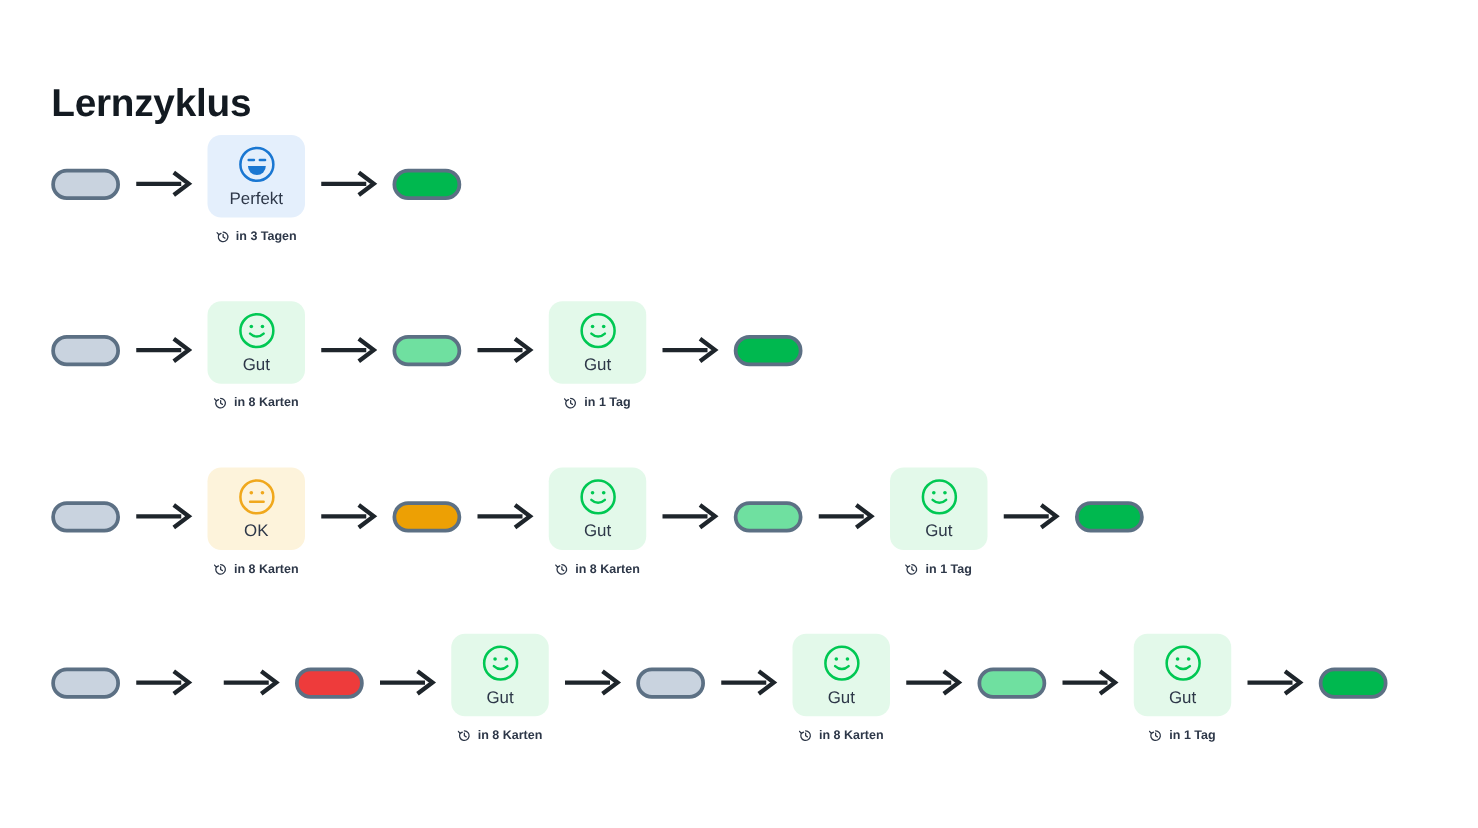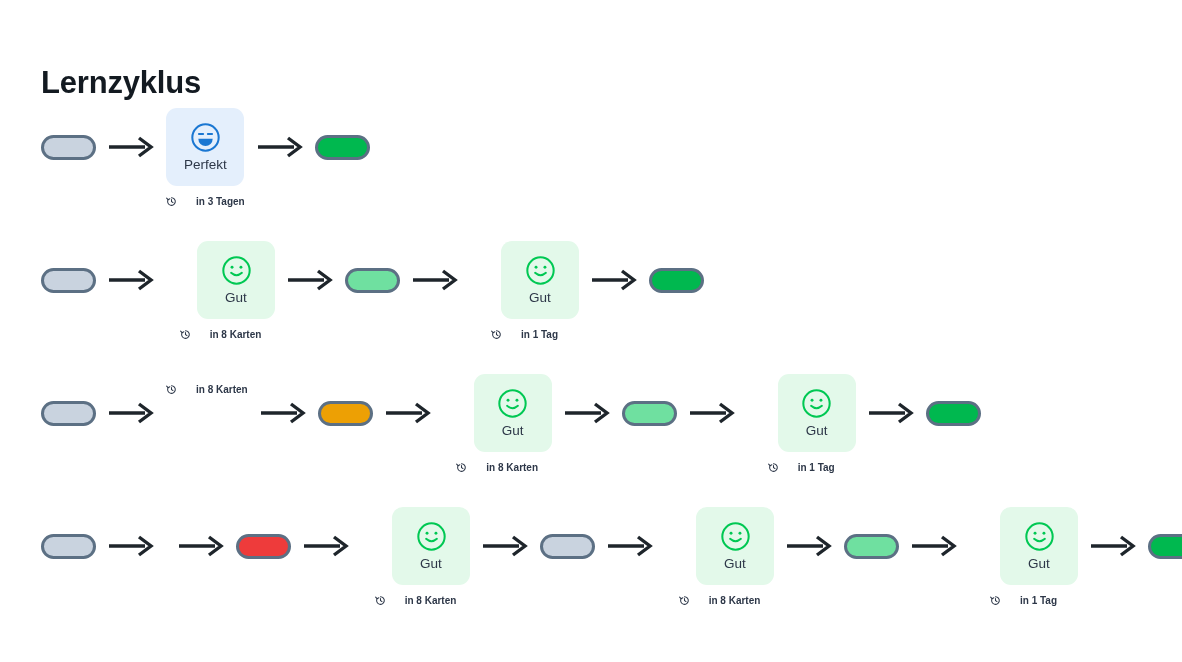--- a/index.html
+++ b/index.html
@@ -73,48 +73,48 @@
     display: flex;
     align-items: center;
     justify-content: center;
     flex: 0 0 auto;
   }
   .arrow { display: block; }
 
   
   .rating-card {
     width: 78px;
-    height: 78px;
+    height: 66px;
     border-radius: 11px;
     display: flex;
     flex-direction: column;
     align-items: center;
     justify-content: center;
     gap: 5px;
   }
   .rating-card.perfekt  { background: #e4effc; }
-  .rating-card.gut      { background: #e3f9ea; margin-left: 31px; }
+  .rating-card.gut      { background: #e3f9ea; }
   .rating-card.ok       { background: #fdf3db; }
   .rating-card.schlecht { background: #fce3e3; }
 
   .rating-label {
     font-size: 13.5px;
     font-weight: 500;
     color: #2d3748;
     line-height: 1;
   }
 
   .face { display: block; }
 
   
   .caption {
     margin-top: 10px;
     display: flex;
     align-items: center;
-    gap: 19px;
+    gap: 5px;
     font-size: 10px;
     font-weight: bold;
     color: #2d3748;
     white-space: nowrap;
   }
   .caption svg { display: block; flex: 0 0 auto; }
 
   
   .caption-spacer { margin-top: 10px; height: 12px; }
 </style>
@@ -270,20 +270,31 @@
         </div>
         <div class="caption-spacer"></div>
       </div>
       <div class="arrow-wrap" style="margin: 0px 11px;">
         <svg width="48" height="22" viewBox="0 0 48 22" class="arrow">
           <path d="M2 11 H38" stroke="#1e252b" stroke-width="3.4" stroke-linecap="butt" fill="none"></path>
           <path d="M32 2 L44 11 L32 20" stroke="#1e252b" stroke-width="3.4" stroke-linecap="butt" stroke-linejoin="miter" fill="none"></path>
         </svg>
       </div>
       <div class="cell">
+        <div class="rating-card ok">
+          <span>
+            <svg width="31" height="31" viewBox="0 0 32 32" class="face">
+              <circle cx="16" cy="16" r="13.6" fill="none" stroke="#f0a81d" stroke-width="2.1"></circle>
+              <circle cx="11.4" cy="12.6" r="1.5" fill="#f0a81d"></circle>
+              <circle cx="20.6" cy="12.6" r="1.5" fill="#f0a81d"></circle>
+              <path d="M10.4 20 H21.6" fill="none" stroke="#f0a81d" stroke-width="2" stroke-linecap="round"></path>
+            </svg>
+          </span>
+          <div class="rating-label">OK</div>
+        </div>
         <div class="caption">
           <span>
             <svg width="11" height="11" viewBox="0 0 16 16">
               <path d="M8 2.4 A5.6 5.6 0 1 1 3.1 5.2" fill="none" stroke="#2d3748" stroke-width="1.5" stroke-linecap="round"></path>
               <path d="M0.9 3.0 L3.0 5.4 L5.6 4.0" fill="none" stroke="#2d3748" stroke-width="1.5" stroke-linecap="round" stroke-linejoin="round"></path>
               <path d="M8 5.2 V8.2 L10.1 9.5" fill="none" stroke="#2d3748" stroke-width="1.5" stroke-linecap="round" stroke-linejoin="round"></path>
             </svg>
           </span>
           <span>in 8 Karten</span>
         </div>

